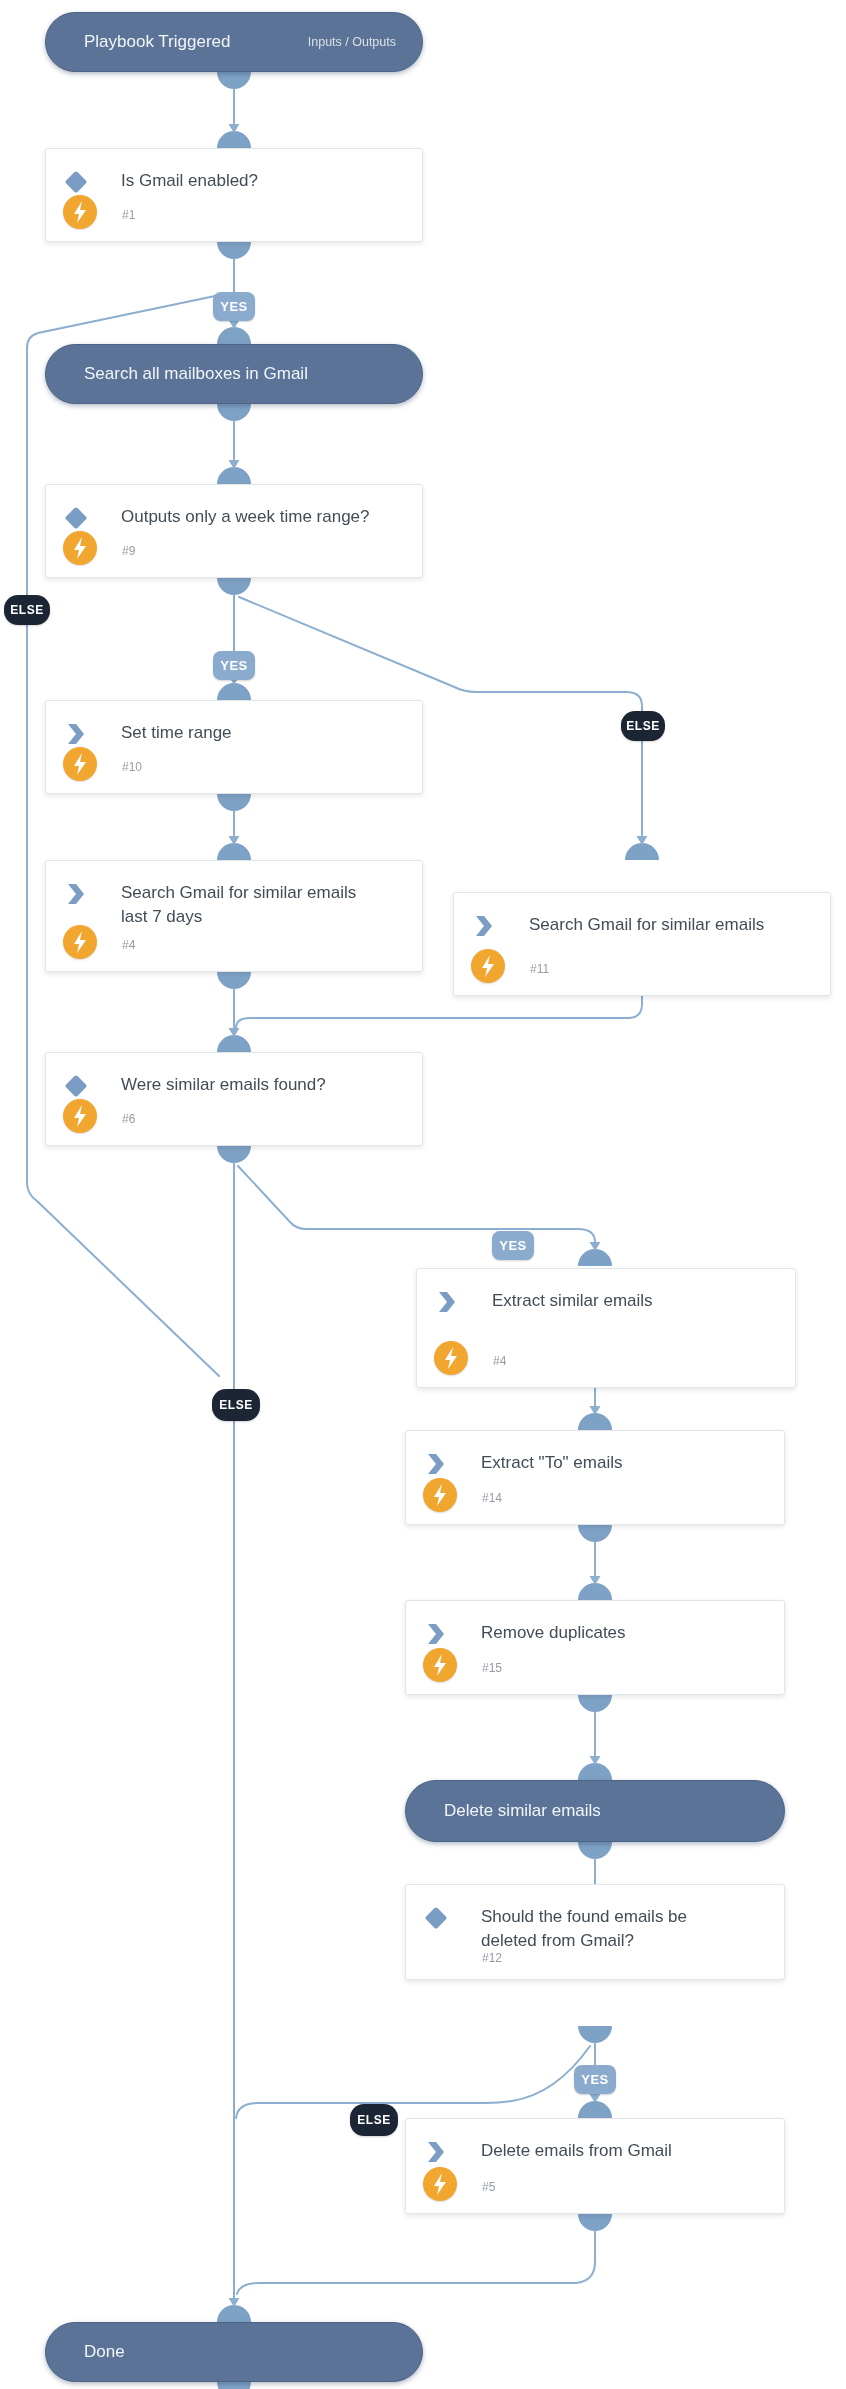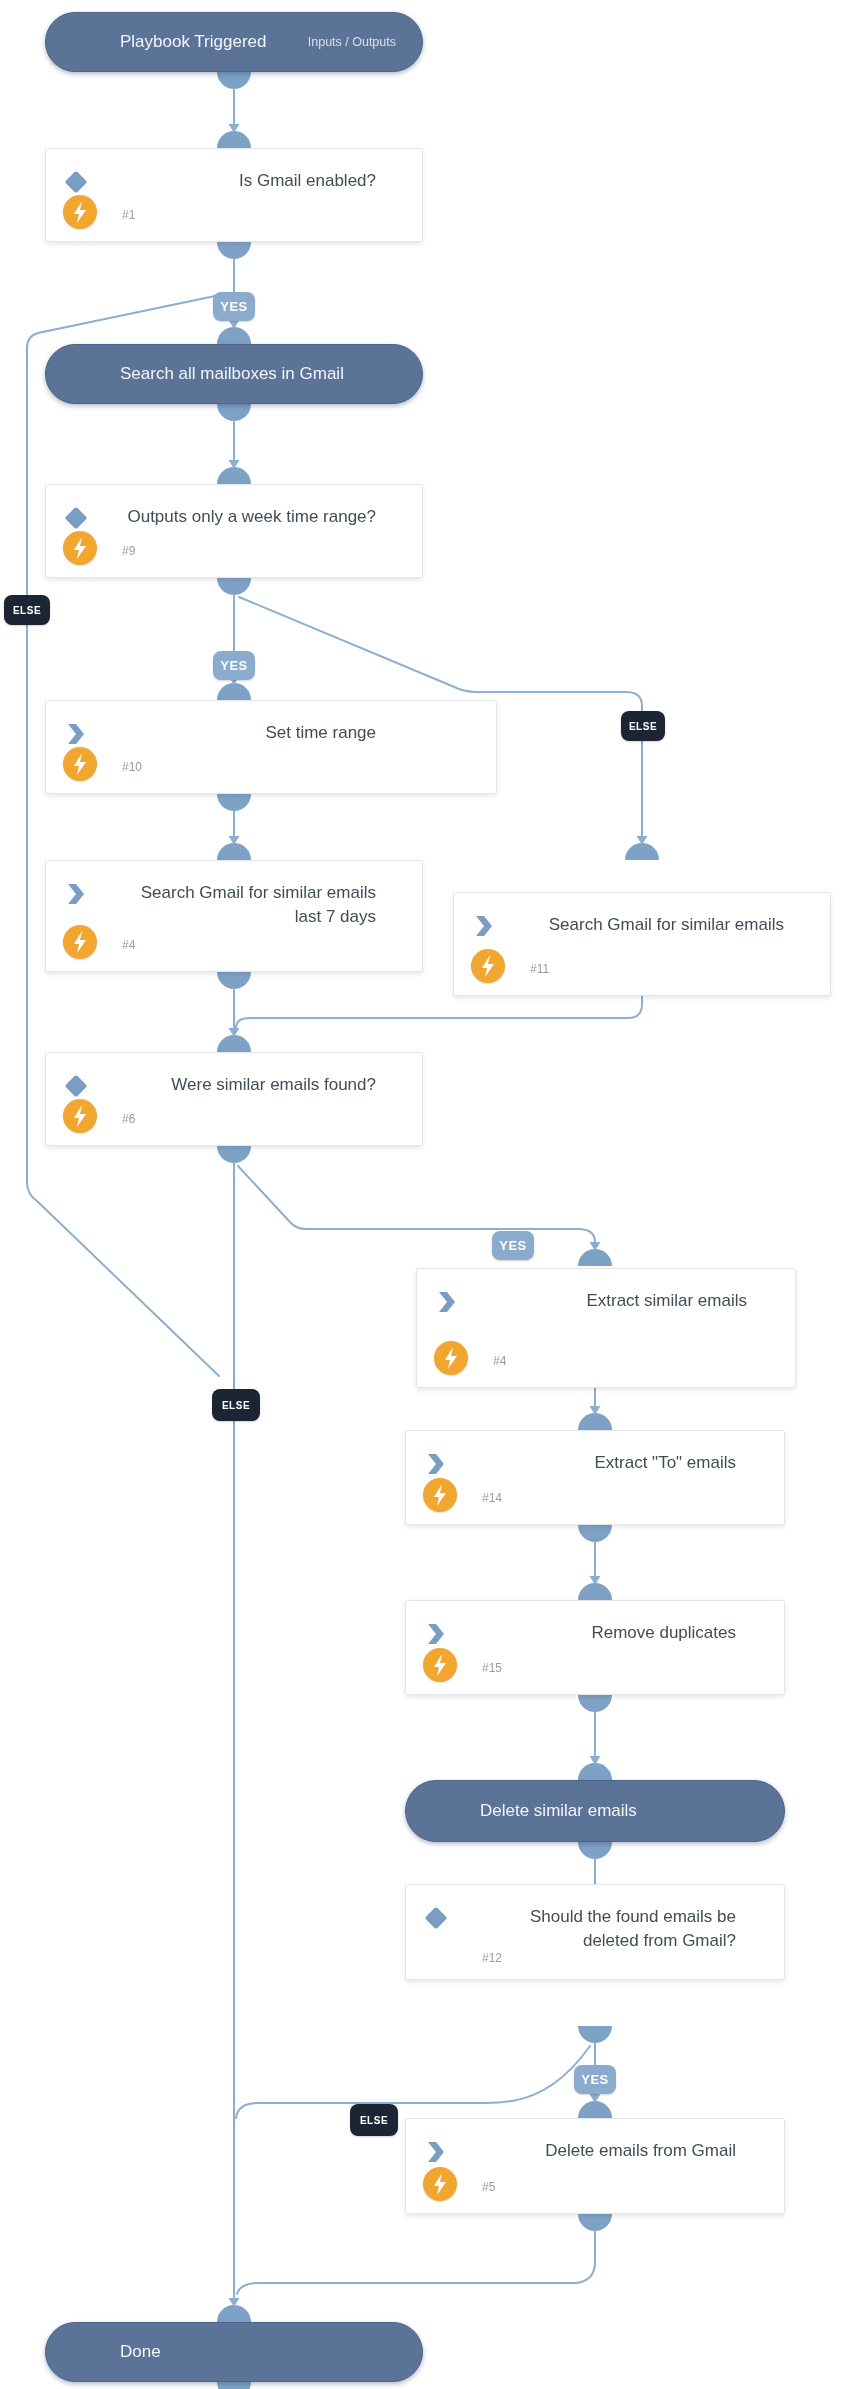--- a/index.html
+++ b/index.html
@@ -7,37 +7,37 @@
           font-family:"Liberation Sans","DejaVu Sans",sans-serif;}
   svg.edges{position:absolute;left:0;top:0;z-index:2;}
   .edge{fill:none;stroke:#8caecf;stroke-width:2;stroke-linejoin:round;stroke-linecap:round;}
   .arrow{fill:#8caecf;stroke:none;}
   .node-dot{position:absolute;width:34px;height:17px;background:#7ea2c6;z-index:1;}
   .dot-top{border-radius:17px 17px 0 0;}
   .dot-bottom{border-radius:0 0 17px 17px;}
   .pill{position:absolute;height:60px;background:#5a7397;border:1px solid #4d6487;border-radius:31px;
         box-shadow:0 2px 5px rgba(40,60,90,.35);display:flex;align-items:center;
         justify-content:space-between;padding:0 26px 0 38px;box-sizing:border-box;z-index:3;}
-  .pill .pill-title{color:#f2f5f9;font-size:17px;margin-left:36px;}
+  .pill .pill-title{color:#f2f5f9;font-size:17px;}
   .pill .pill-io{color:rgba(255,255,255,.78);font-size:12.5px;}
   .card{position:absolute;background:#ffffff;border:1px solid #e2e5e9;border-radius:3px;
         box-shadow:0 2px 5px rgba(0,0,0,.10);z-index:3;box-sizing:border-box;}
-  .card .title{position:absolute;left:75px;top:20px;width:255px;font-size:17px;line-height:24px;color:#414c57;text-align:right;}
+  .card .title{position:absolute;left:75px;top:20px;width:255px;font-size:17px;line-height:24px;color:#414c57;}
   .card .step{position:absolute;left:76px;bottom:19px;font-size:12px;color:#959ca6;}
   .card .step-nobolt{position:absolute;left:76px;bottom:14px;font-size:12px;color:#959ca6;}
   .diamond{position:absolute;left:22px;top:25px;width:16px;height:16px;background:#7b9dc3;
            transform:rotate(45deg);border-radius:2px;}
   .chev{position:absolute;left:20px;top:23px;width:18px;height:20px;}
   .boltc{position:absolute;left:17px;bottom:12px;width:34px;height:34px;border-radius:50%;
          background:#f0a62f;box-shadow:0 1px 2px rgba(0,0,0,.15);}
   .badge{position:absolute;z-index:4;display:flex;align-items:center;justify-content:center;
          border-radius:8px;color:#fff;font-weight:bold;letter-spacing:.5px;
          box-shadow:0 1px 2px rgba(0,0,0,.18);margin-top:17px;}
   .yes{background:#8aabcd;font-size:13px;width:42px;height:29px;}
-  .else{background:#1c2534;font-size:10px;}
+  .else{background:#1c2534;font-size:12px;border-radius:14px;}
 </style>
 </head>
 <body>
 
 <div id="canvas">
 
   <div class="node-dot dot-bottom" style="left:217px;top:72px"></div>
   <div class="node-dot dot-top" style="left:217px;top:131px"></div>
   <div class="node-dot dot-bottom" style="left:217px;top:242px"></div>
   <div class="node-dot dot-top" style="left:217px;top:327px"></div>
@@ -132,21 +132,21 @@
 
   <div class="card" style="left:45px;top:484px;width:378px;height:94px">
     <span class="diamond"></span>
     <span class="title">Outputs only a week time range?</span>
     <span class="boltc"><svg width="34" height="34">
           <polygon points="19,6 11,19 16,19 14,28 23,15 17,15" fill="#fff"></polygon>
         </svg></span>
     <span class="step">#9</span>
   </div>
 
-  <div class="card" style="left:45px;top:700px;width:452px;height:94px">
+  <div class="card" style="left:45px;top:700px;width:378px;height:94px">
     <span class="chev"><svg width="18" height="20">
           <path d="M2,0 L10,0 L18,10 L10,20 L2,20 L10,10 Z" fill="#7b9dc3"></path>
         </svg></span>
     <span class="title">Set time range</span>
     <span class="boltc"><svg width="34" height="34">
           <polygon points="19,6 11,19 16,19 14,28 23,15 17,15" fill="#fff"></polygon>
         </svg></span>
     <span class="step">#10</span>
   </div>
 

